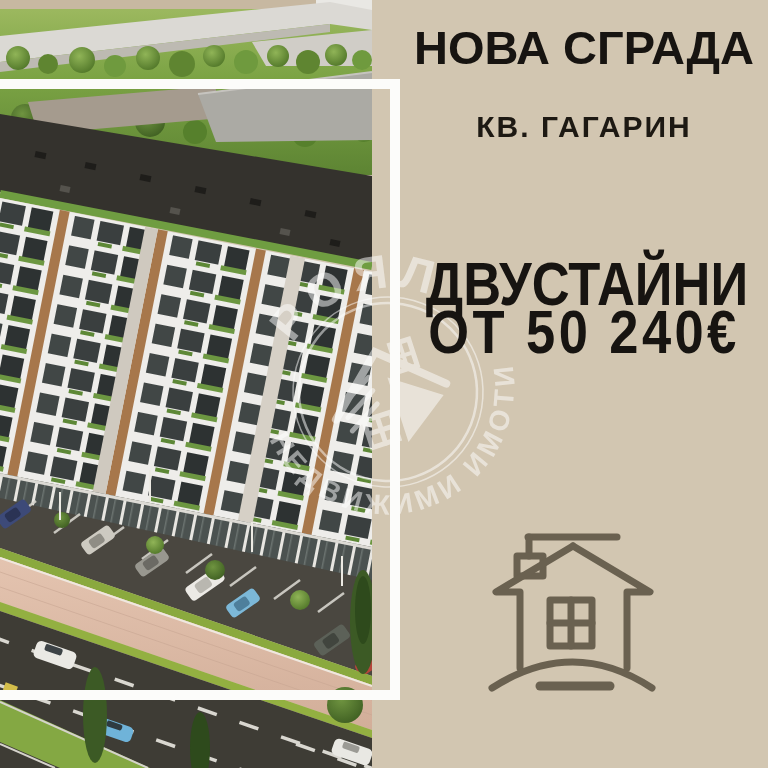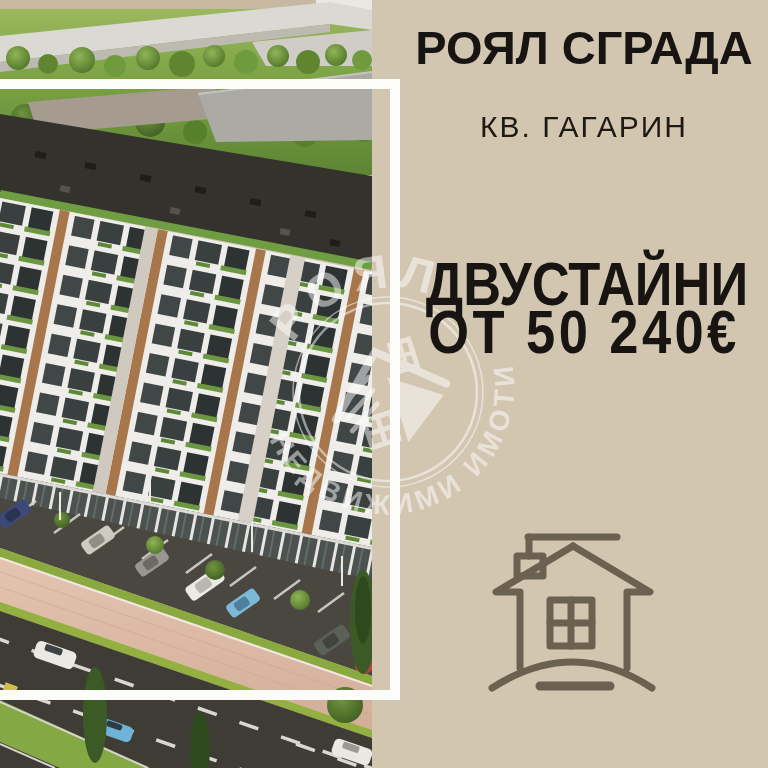--- a/index.html
+++ b/index.html
@@ -20,21 +20,21 @@
     position:absolute;left:400px;top:0;width:368px;height:768px;
     color:#171411;text-align:center;
   }
   .headline{
     position:absolute;top:24px;left:0;width:100%;
     font-size:47px;font-weight:bold;letter-spacing:0px;line-height:1.0;
     white-space:nowrap;
   }
   .location{
     position:absolute;top:110px;left:0;width:100%;
-    font-size:30px;font-weight:normal;letter-spacing:2px;color:#1d1913;
+    font-size:30px;font-weight:bold;letter-spacing:2px;color:#1d1913;
     white-space:nowrap;
   }
   .offer{position:absolute;left:0;width:100%;}
   .offer1{top:260px;}
   .offer2{top:384px;}
   .offer-type{
     font-size:61px;font-weight:bold;line-height:48px;white-space:nowrap;
     transform:scaleX(0.86);transform-origin:50% 50%;
   }
   .offer-price{
@@ -267,21 +267,21 @@
         <path d="M -18,20 L -18,48 M -32,34 L -4,34" stroke-width="5"></path>
         <rect x="16" y="-44" width="20" height="28" stroke-width="5"></rect>
         <path d="M 26,-44 L 26,-16 M 16,-30 L 36,-30" stroke-width="4"></path>
       </g>
     </g>
   </svg>
 
   <div class="frame"></div>
 
   <div class="right">
-    <div class="headline">РОЯЛ СГРАДА</div>
+    <div class="headline">НОВА СГРАДА</div>
     <div class="location">КВ. ГАГАРИН</div>
 
     <div class="offer offer1">
       <div class="offer-type">ДВУСТАЙНИ</div>
       <div class="offer-price">ОТ 50 240€</div>
     </div>
 
 
     <svg class="house" viewBox="0 0 202 182">
       <g stroke="#6a6150" stroke-width="7" fill="none" stroke-linecap="round" stroke-linejoin="round">

